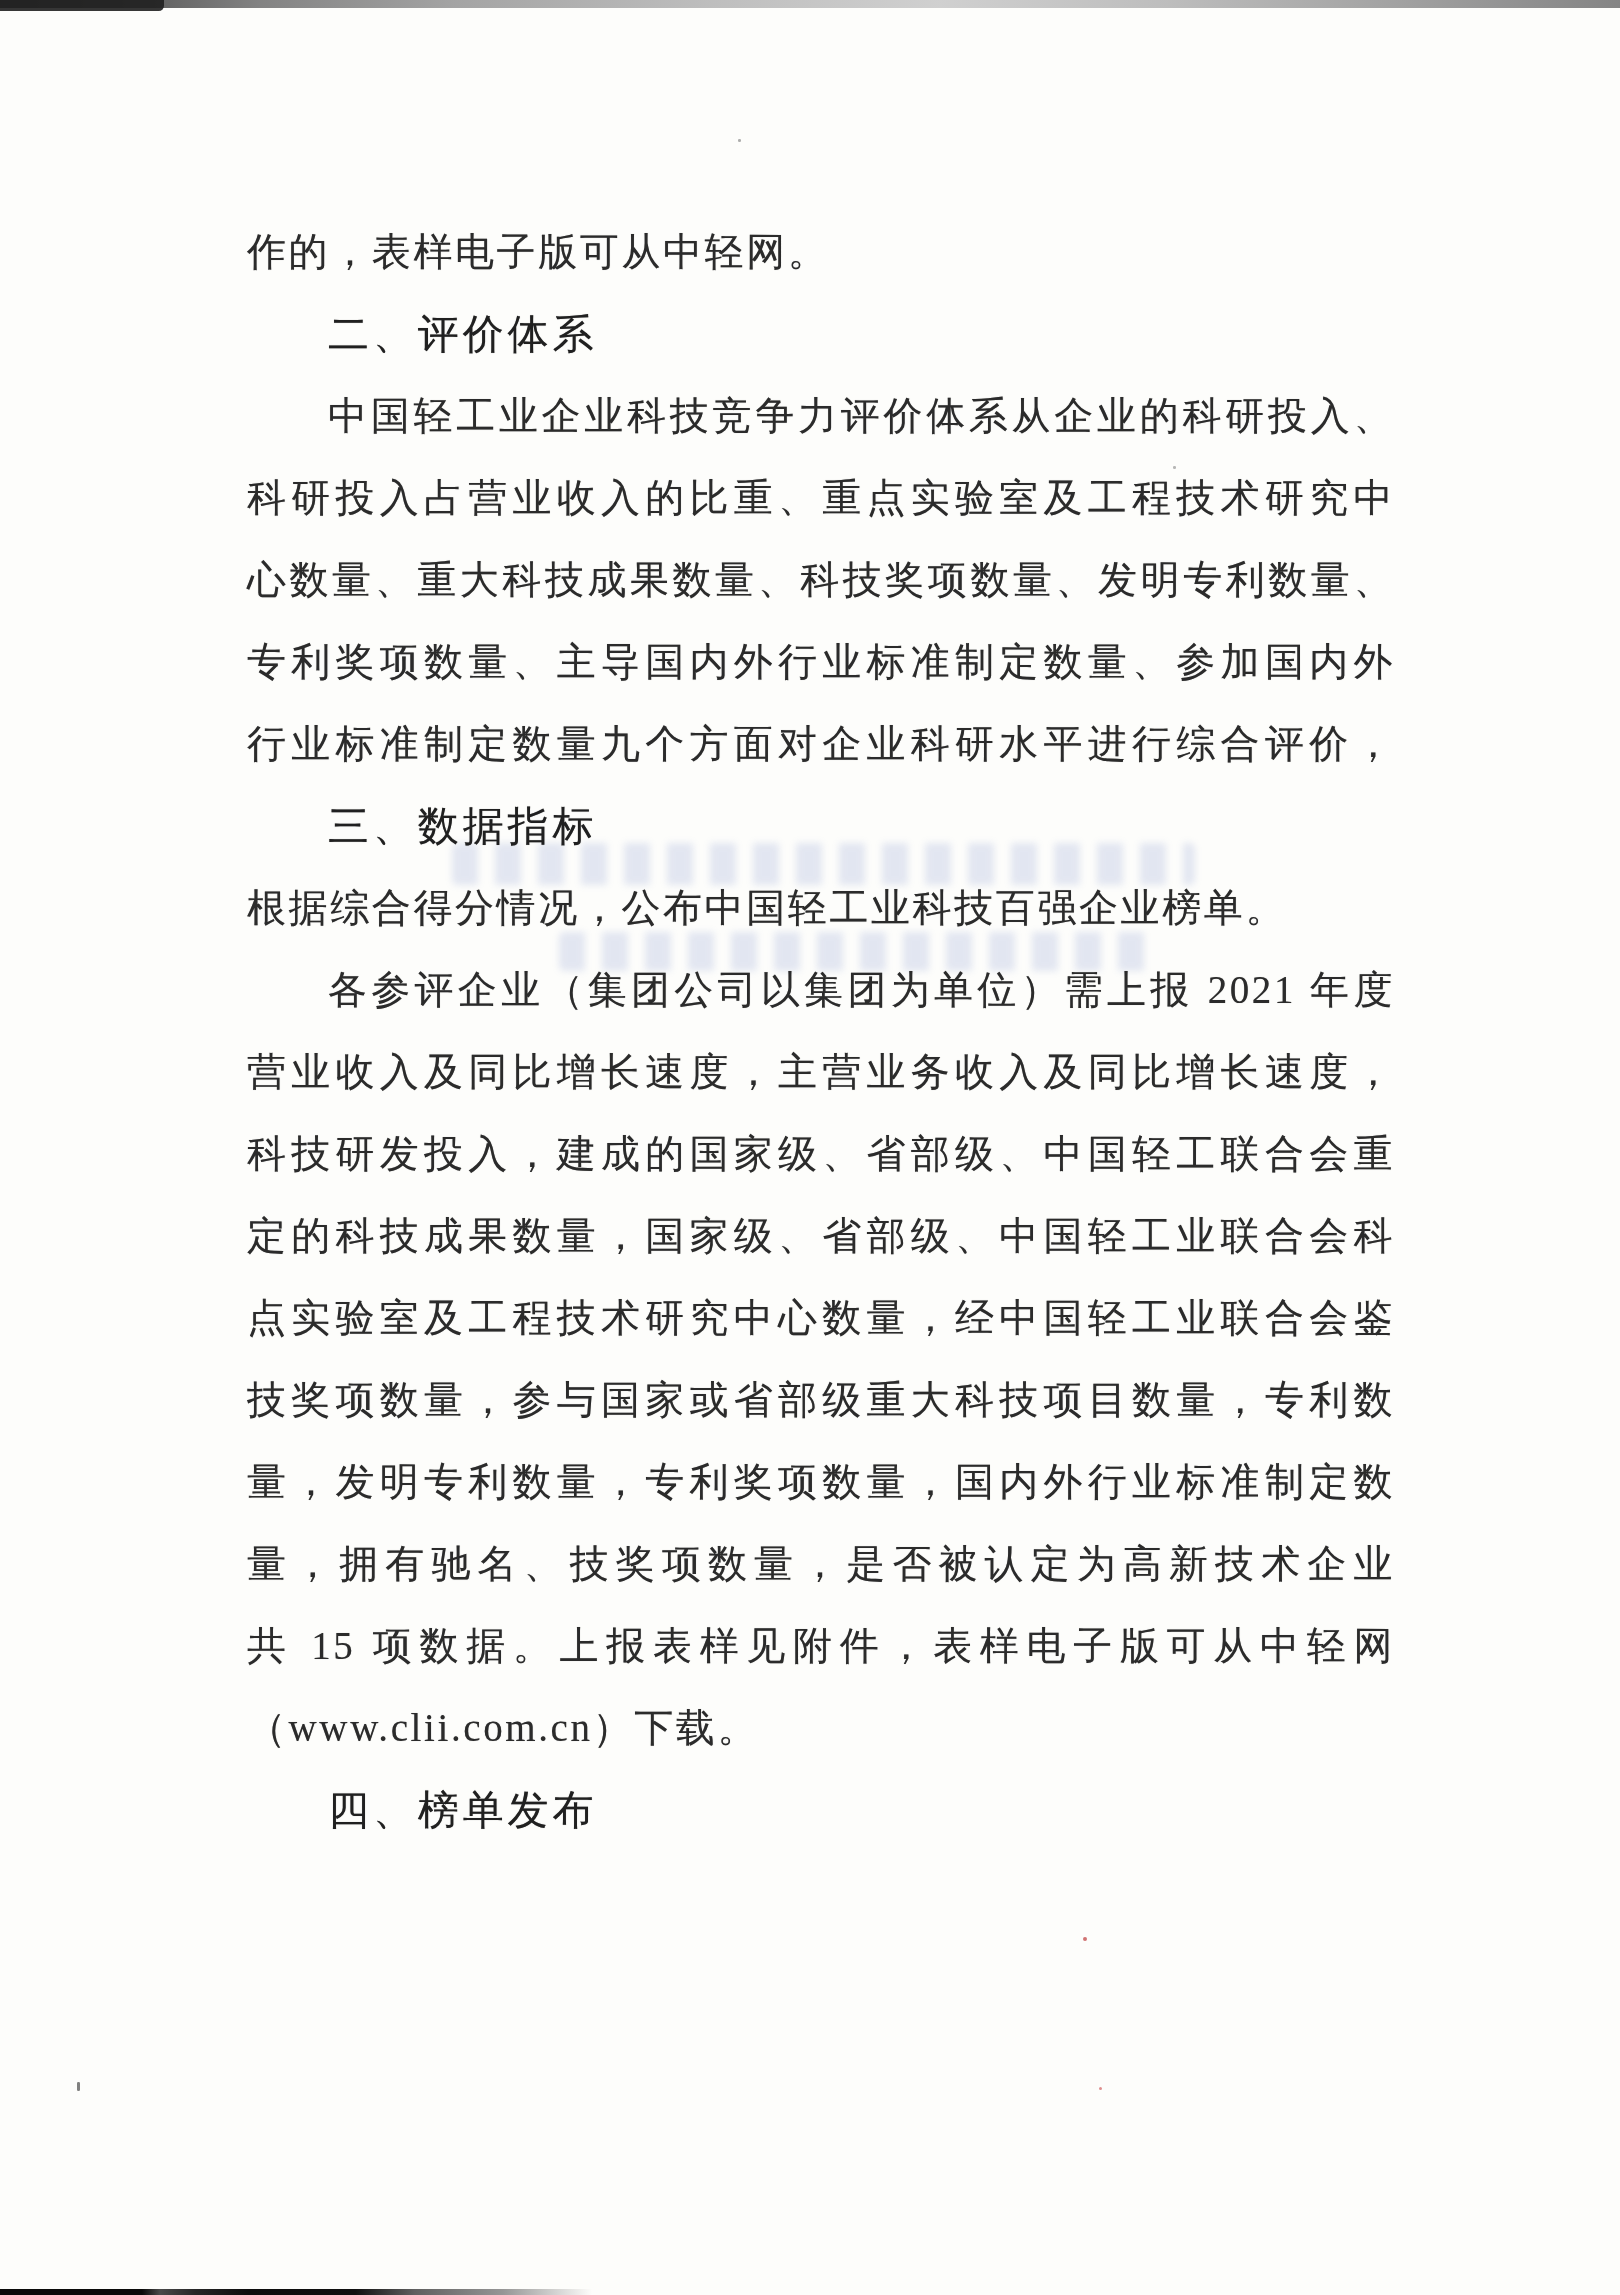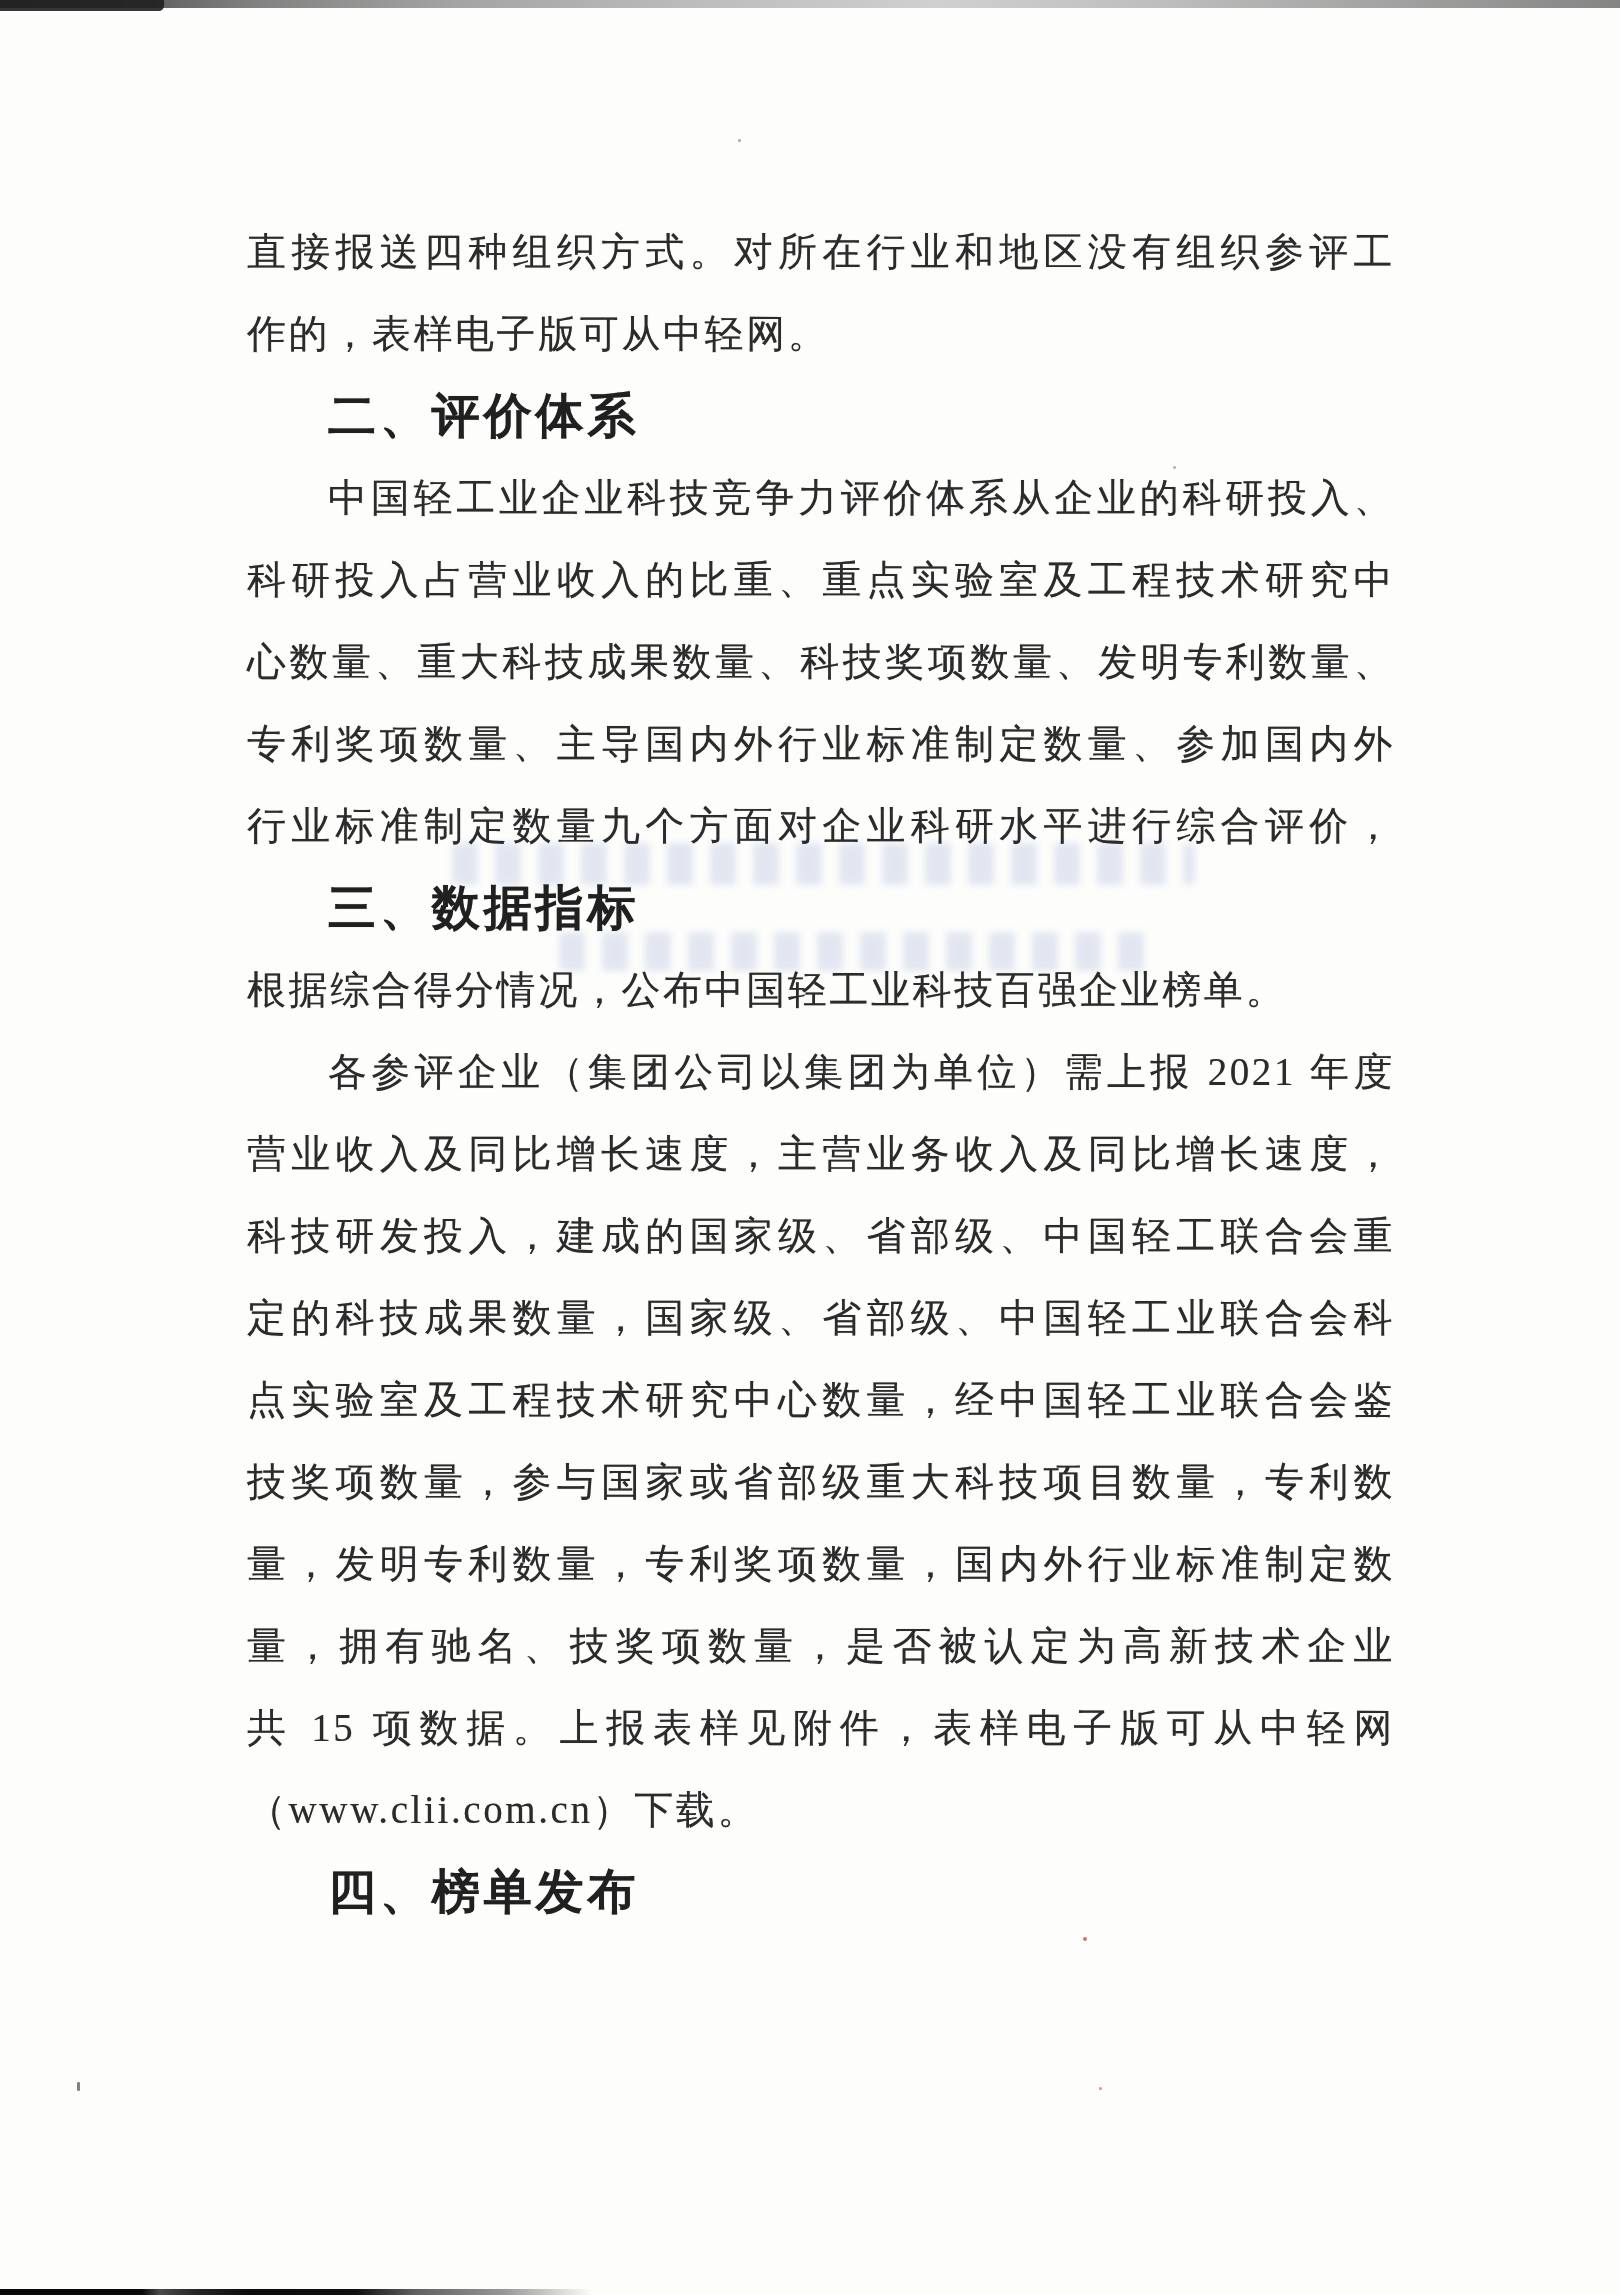--- a/index.html
+++ b/index.html
@@ -30,22 +30,22 @@
     color: #2b2b2b;
     text-shadow: 0 0 0.7px rgba(35,35,35,0.45);
     text-align: left;
   }
   .line.just {
     text-align: justify;
     text-align-last: justify;
   }
   .line.ind { padding-left: 81px; }
   .line.heading {
-    font-size: 48px;
-    font-weight: 700;
+    font-size: 41px;
+    font-weight: 400;
     letter-spacing: 3.9px;
     color: #202020;
     text-shadow: 0 0 0.7px rgba(20,20,20,0.55);
     text-align: center;
     text-align-last: left;
   }
   
   .artifact-top {
     position: absolute;
     top: 0; left: 0;
@@ -103,21 +103,20 @@
   <div class="showthrough s1"></div>
   <div class="showthrough s2"></div>
 
   <div class="speck red1"></div>
   <div class="speck red2"></div>
   <div class="speck gray1"></div>
   <div class="speck gray2"></div>
   <div class="speck gray3"></div>
 
   <div class="textblock">
-      <div class="line just">直接报送四种组织方式。对所在行业和地区没有组织参评工</div>
       <div class="line">作的，表样电子版可从中轻网。</div>
       <div class="line heading ind">二、评价体系</div>
       <div class="line just ind">中国轻工业企业科技竞争力评价体系从企业的科研投入、</div>
       <div class="line just">科研投入占营业收入的比重、重点实验室及工程技术研究中</div>
       <div class="line just">心数量、重大科技成果数量、科技奖项数量、发明专利数量、</div>
       <div class="line just">专利奖项数量、主导国内外行业标准制定数量、参加国内外</div>
       <div class="line just">行业标准制定数量九个方面对企业科研水平进行综合评价，</div>
       <div class="line heading ind">三、数据指标</div>
       <div class="line">根据综合得分情况，公布中国轻工业科技百强企业榜单。</div>
       <div class="line just ind">各参评企业（集团公司以集团为单位）需上报 2021 年度</div>

